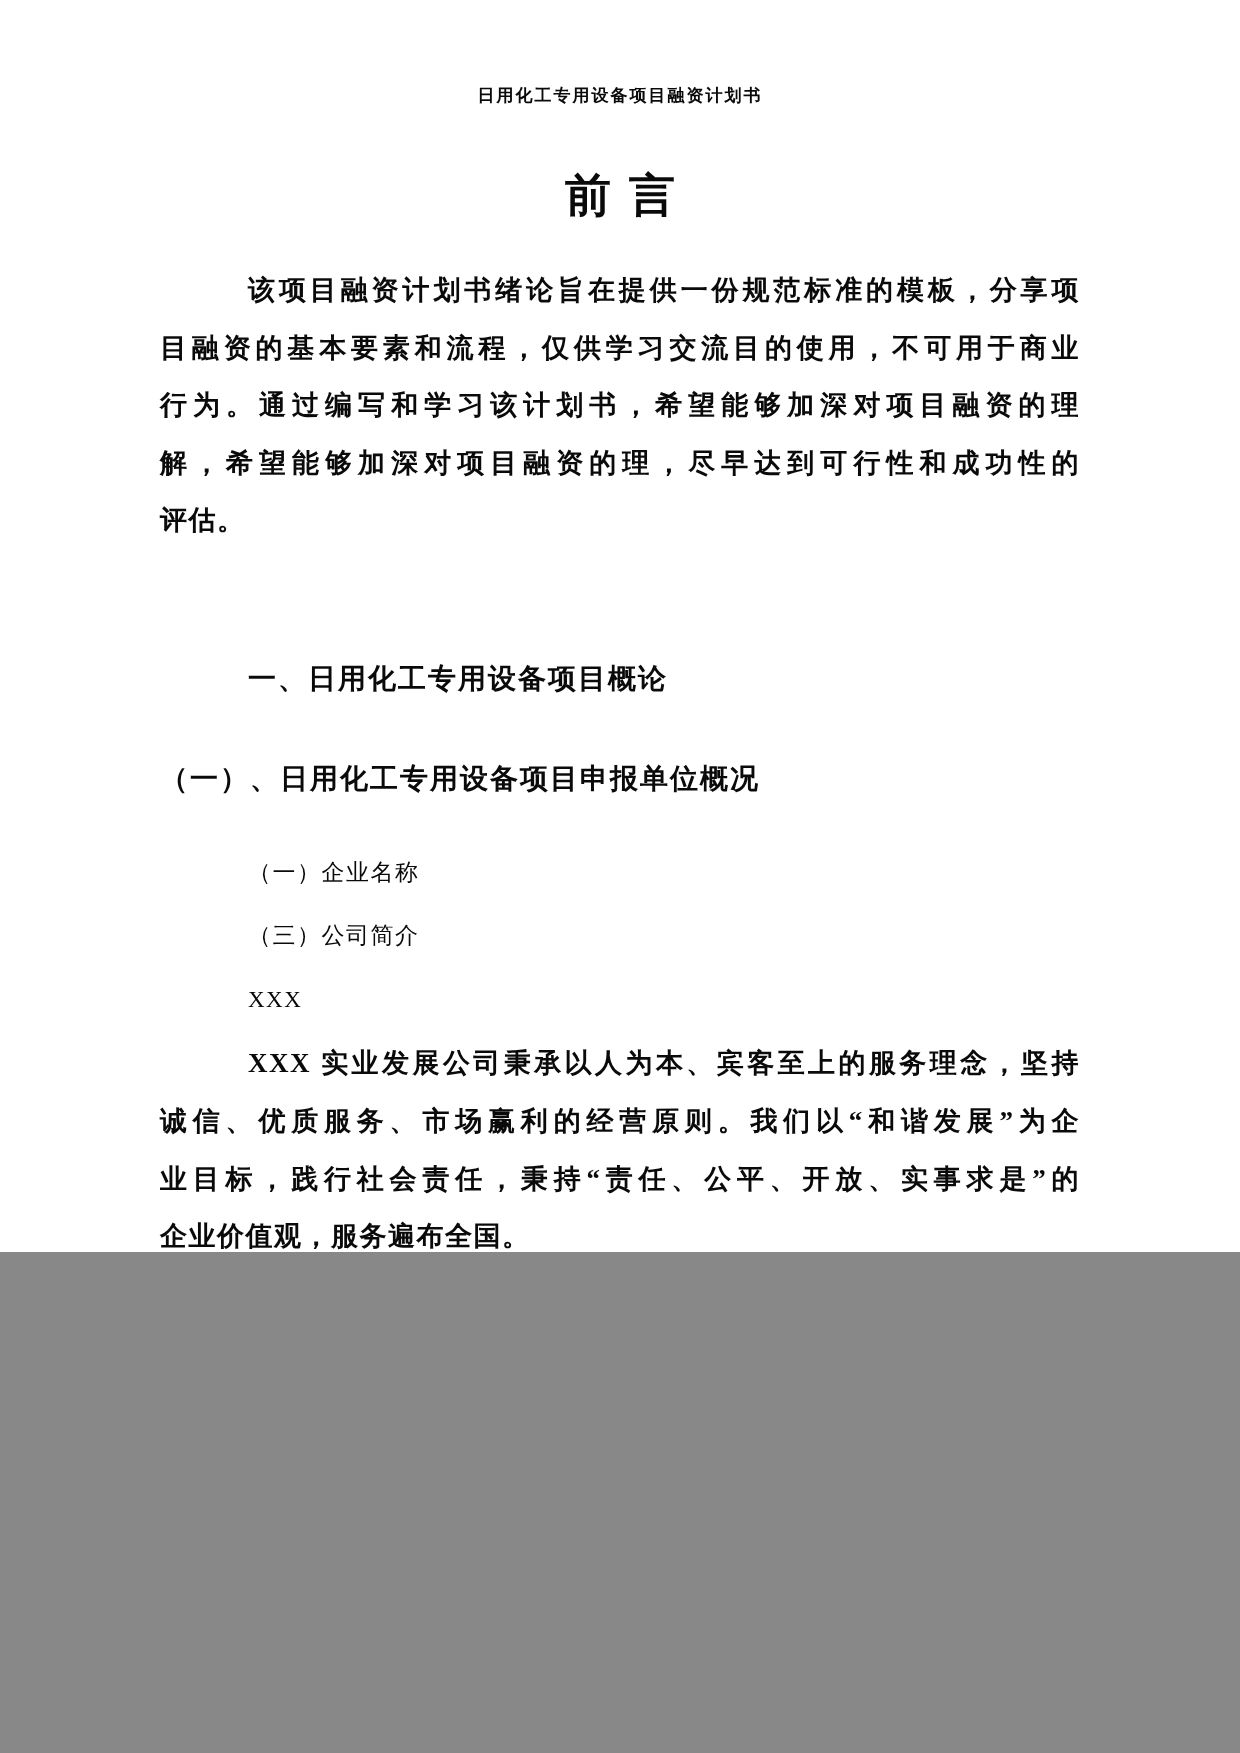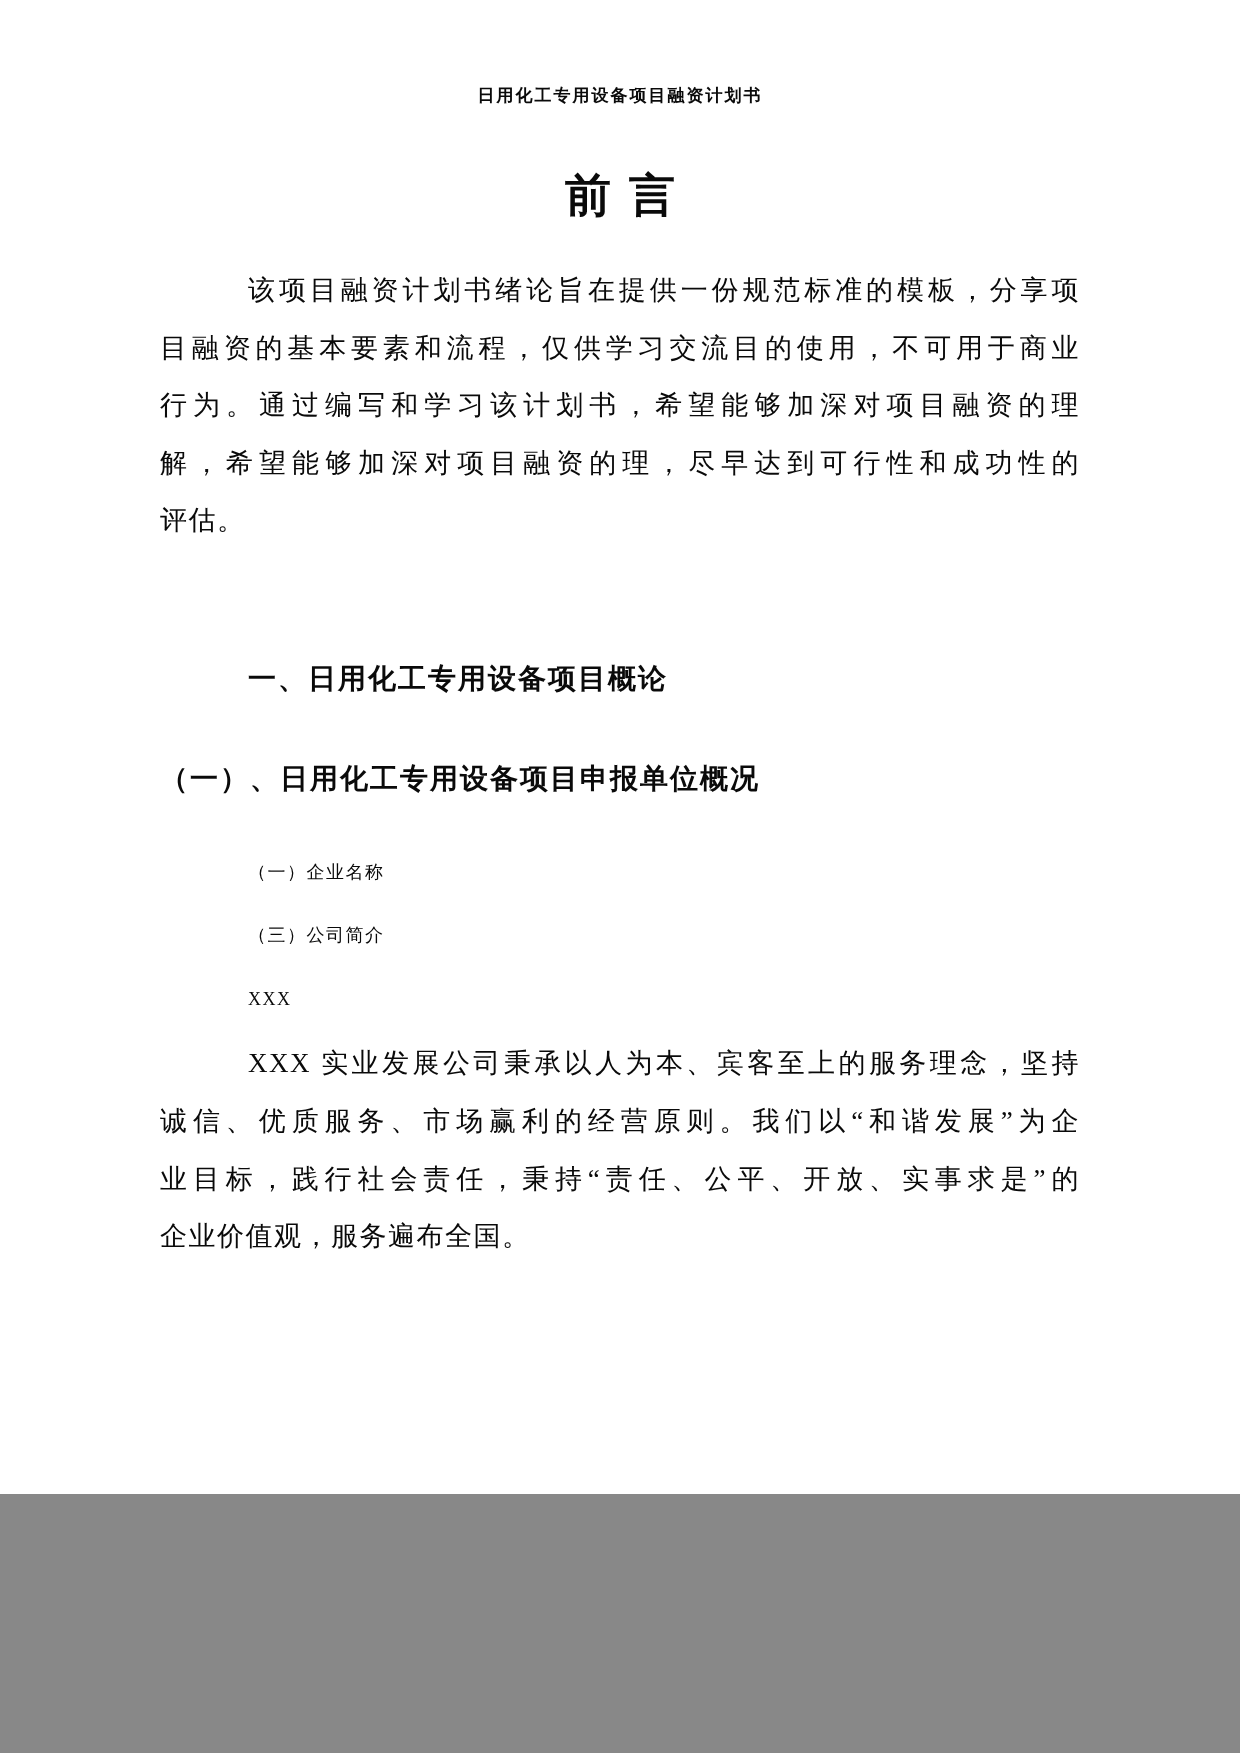--- a/index.html
+++ b/index.html
@@ -1,18 +1,18 @@
 <!DOCTYPE html>
 <html><head>
 <meta charset="utf-8">
 <style>
   html,body{margin:0;padding:0;background:#888;}
   .page{
     position:relative;
-    width:1240px;height:1494px;
+    width:1240px;height:1252px;
     margin:0 auto;
     background:#ffffff;
     box-sizing:border-box;
     padding:0 160px;
     color:#0a0a0a;
     font-family:"Liberation Serif","DejaVu Serif",serif;
     overflow:hidden;
   }
   .doc-header{
     padding-top:84px;
@@ -29,20 +29,21 @@
     font-weight:bold;
     letter-spacing:18px;
     text-indent:18px;
     line-height:60px;
   }
   .para{
     font-size:27px;
     letter-spacing:1.5px;
     text-align:justify;
     text-justify:inter-character;
+    font-weight:bold;
   }
   .para .ln{
     line-height:57.6px;
   }
   .para .ln.j{
     text-align:justify;
     text-align-last:justify;
   }
   .ln.ind{ text-indent:88px; }
   .p1{ margin-top:36px; }
@@ -58,21 +59,21 @@
   }
   .subsec-heading{
     margin-top:57px;
     font-size:28px;
     font-weight:bold;
     letter-spacing:2px;
     line-height:46px;
   }
   .info-list{
     margin-top:39px;
-    font-size:18px;
+    font-size:23px;
     letter-spacing:1.5px;
   }
   .info-list .item{
     line-height:63.5px;
     padding-left:88px;
   }
   .page-footer{
     position:absolute;
     top:1617px;
     left:0;right:0;

